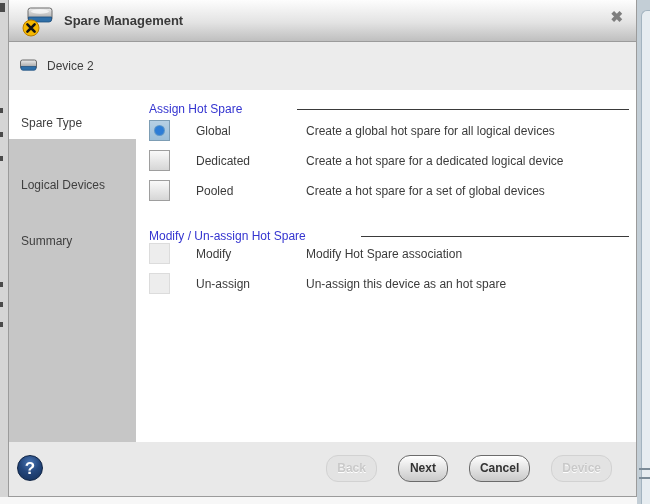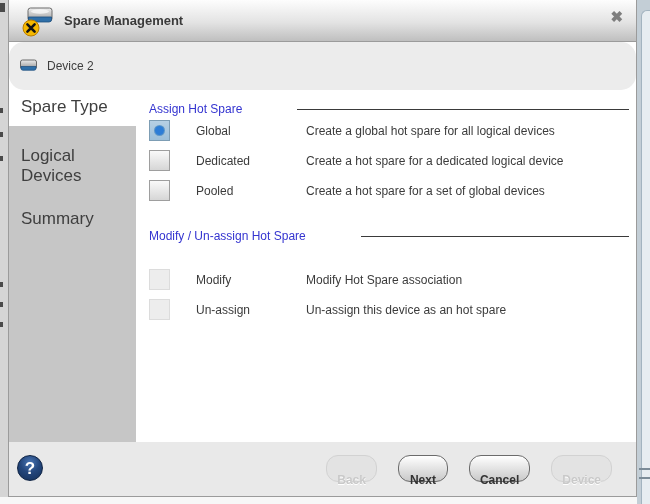--- a/index.html
+++ b/index.html
@@ -22,54 +22,54 @@
   
   .dialog { position:absolute; left:8px; top:0; width:629px; height:497px;
     background:#ffffff; border:1px solid #9b9b9b; border-top:none;
     display:flex; flex-direction:column; }
 
   .titlebar { height:42px; flex:0 0 42px; background:linear-gradient(#fdfdfd 0%, #e3e3e3 55%, #bfbfbf 100%);
     border-bottom:1px solid #9b9b9b; display:flex; align-items:center; padding:0 12px; position:relative; }
   .title { font-size:13px; font-weight:bold; color:#3a3a3a; margin-left:9px; }
   .close-x { position:absolute; right:13px; top:9px; color:#7e7e7e; font-size:15px; font-weight:bold; cursor:pointer; line-height:1; }
 
-  .device-header { height:48px; flex:0 0 48px; background:#ececec; display:flex; align-items:center; padding:0 10px;border-radius:15px; }
+  .device-header { height:48px; flex:0 0 48px; background:#ececec; display:flex; align-items:center; padding:0 10px; }
   .device-label { font-size:12px; color:#3f3f3f; margin-left:8px; }
 
   .body { flex:1; display:flex; background:#ffffff; min-height:0; }
   .sidebar { width:127px; flex:0 0 127px; display:flex; flex-direction:column; }
-  .sidebar-item { font-size:17px; color:#3f3f3f; padding:17px 0 6px 12px; cursor:default; }
+  .sidebar-item { font-size:12px; color:#3f3f3f; padding:17px 0 6px 12px; cursor:default;margin-top:19px; }
   .sidebar-item.selected { background:#ffffff; padding-top:7px; padding-bottom:9px; }
   .sidebar-rest { background:#c6c6c6; flex:1; padding-top:3px; }
 
   .content { flex:1; padding:12px 7px 0 13px; }
   .section-heading { display:flex; align-items:center; font-size:12px; color:#3434d0; height:14px;gap:48px; }
   .section-heading .rule { flex:1; border-top:1px solid #3a3a3a; margin-left:7px; margin-top:1px; }
   .section-2 { margin-top:28px; }
 
   .opt-row { display:flex; align-items:center; margin-top:9px; height:21px; }
   .opt-row.first { margin-top:4px; }
-  .opt-row.first-2 { margin-top:26px;align-items:center; }
+  .opt-row.first-2 { margin-top:0;align-items:center; }
   .opt-box { width:21px; height:21px; flex:0 0 21px; margin-right:26px; position:relative; cursor:pointer; }
   .opt-box.enabled { border:1px solid #9e9e9e; background:linear-gradient(#f9f9f9, #d6d6d6); }
   .opt-box.selected { border:1px solid #7d9db4; background:linear-gradient(#b6d0e4, #9dbfd8); }
   .opt-box.disabled { border:1px solid #dcdcdc; background:#ededed; cursor:default; }
   .opt-box .dot { position:absolute; left:50%; top:50%; width:9px; height:9px; margin:-4.5px 0 0 -4.5px;
     border-radius:50%; background:#2d7dd6; box-shadow:0 0 0 1px #5e97c8; }
   .opt-label { width:110px; flex:0 0 110px; font-size:12px; color:#3b3b3b; }
   .opt-desc { font-size:12px; color:#3b3b3b; }
 
   .footer { height:54px; flex:0 0 54px; background:#e9e9e9; position:relative; }
   .help { position:absolute; left:8px; top:13px; width:26px; height:26px; border-radius:50%;
     background:radial-gradient(circle at 50% 28%, #4a77b5 0%, #24477d 45%, #142f58 100%);
     border:1px solid #0e2344; color:#ffffff; font-weight:bold; font-size:17px;
     text-align:center; line-height:25px; cursor:pointer; }
   .buttons { position:absolute; right:24px; top:13px; display:flex; gap:21px; }
   .btn { min-width:50px; height:27px; font-size:12px; font-weight:bold; text-align:center;
-    line-height:25px; padding:12px 10px; border-radius:12px; font-family:"Liberation Sans",sans-serif; }
+    line-height:25px; padding:0 10px; border-radius:12px; font-family:"Liberation Sans",sans-serif; }
   .btn.on { background:linear-gradient(#ffffff, #e6e6e6 45%, #c9c9c9 100%); border:1px solid #6b6b6b; color:#333333; cursor:pointer; }
   .btn.off { background:#e3e3e3; border:1px solid #d2d2d2; color:#c9c9c9; text-shadow:0 1px 0 #ffffff; cursor:default; }
 </style>
 </head>
 <body>
 
 <div class="left-strip">
   <div class="frag" style="top:3px; width:5px; height:9px;"></div>
   <div class="frag" style="top:108px; width:3px; height:5px;"></div>
   <div class="frag" style="top:132px; width:3px; height:5px;"></div>

